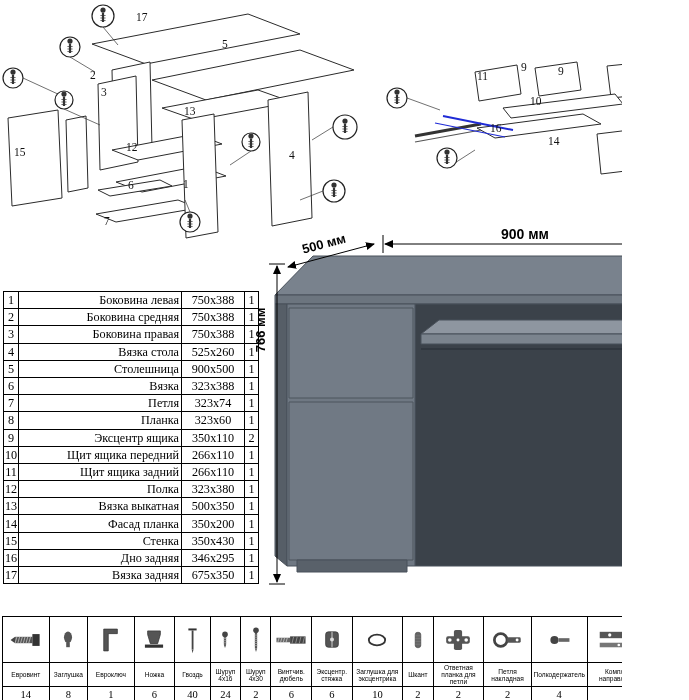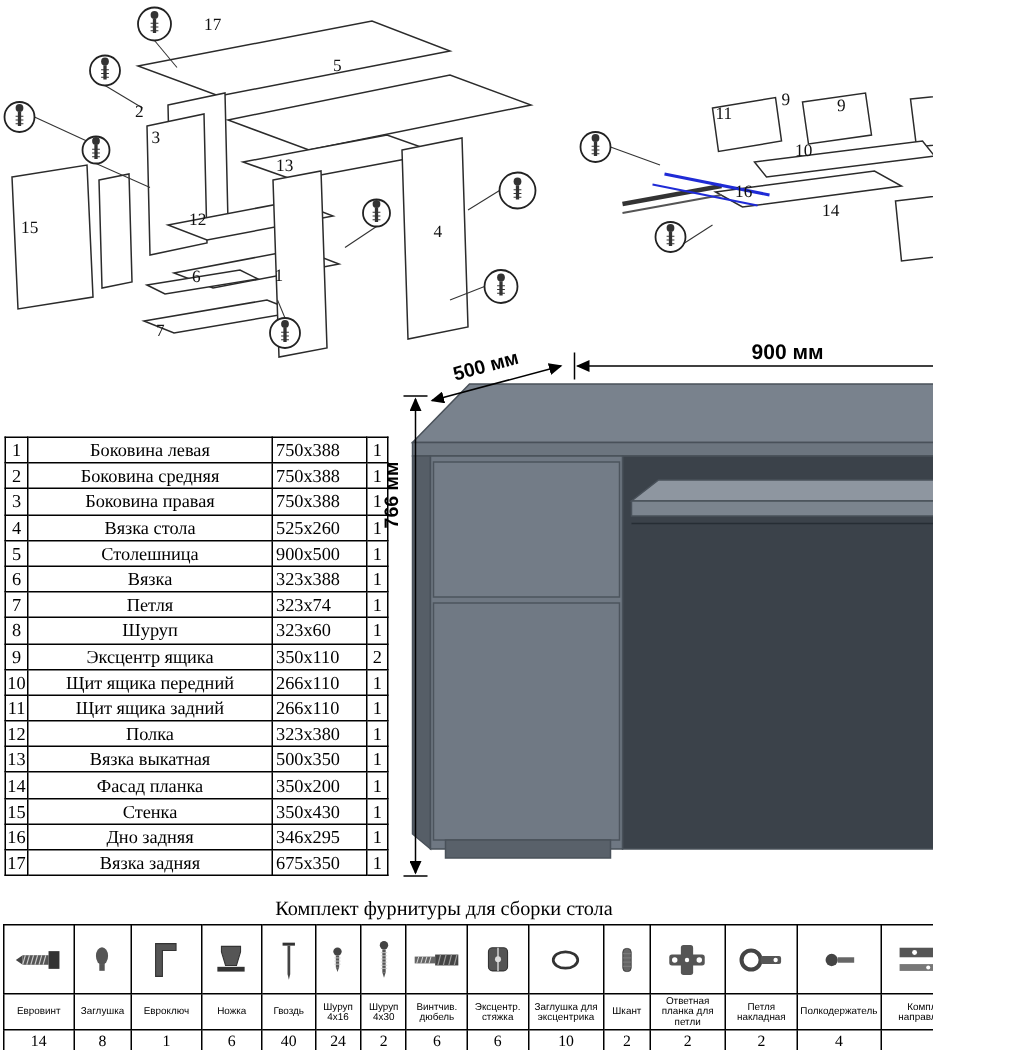--- a/index.html
+++ b/index.html
@@ -15,22 +15,22 @@
   
   #parts-table {
     position:absolute; left:3px; top:291px;
     border-collapse:collapse; table-layout:fixed;
   }
   #parts-table td {
     border:1px solid #000; font-size:12.2px; height:16.2px;
     line-height:14px; padding:0 2px; white-space:nowrap; overflow:hidden;
   }
   #parts-table td.c-num { width:14px; text-align:center; padding:0; }
-  #parts-table td.c-name { width:158px; text-align:center; }
-  #parts-table td.c-size { width:58px; text-align:left; }
+  #parts-table td.c-name { width:158px; text-align:right; }
+  #parts-table td.c-size { width:58px; text-align:center; }
   #parts-table td.c-qty { width:13px; text-align:center; padding:0; }
   
   #hw-title {
     position:absolute; left:0; top:598px; width:592px; text-align:center;
     font-size:13.5px; font-family:"Liberation Serif", serif;
   }
   #hw-table {
     position:absolute; left:2px; top:616px; width:685px;
     border-collapse:collapse; table-layout:fixed;
   }
@@ -250,21 +250,21 @@
           <td class="c-qty">1</td>
         </tr>
       <tr>
           <td class="c-num">7</td>
           <td class="c-name">Петля</td>
           <td class="c-size">323x74</td>
           <td class="c-qty">1</td>
         </tr>
       <tr>
           <td class="c-num">8</td>
-          <td class="c-name">Шуруп</td>
+          <td class="c-name">Планка</td>
           <td class="c-size">323x60</td>
           <td class="c-qty">1</td>
         </tr>
       <tr>
           <td class="c-num">9</td>
           <td class="c-name">Эксцентр ящика</td>
           <td class="c-size">350x110</td>
           <td class="c-qty">2</td>
         </tr>
       <tr>
@@ -311,21 +311,20 @@
         </tr>
       <tr>
           <td class="c-num">17</td>
           <td class="c-name">Вязка задняя</td>
           <td class="c-size">675x350</td>
           <td class="c-qty">1</td>
         </tr>
     </tbody>
   </table>
 
-  <div id="hw-title">Комплект фурнитуры для сборки стола</div>
 
   <table id="hw-table">
     <colgroup>
       <col style="width:46px">
         <col style="width:38px">
         <col style="width:46px">
         <col style="width:40px">
       <col style="width:35px">
         <col style="width:30px">
         <col style="width:30px">

